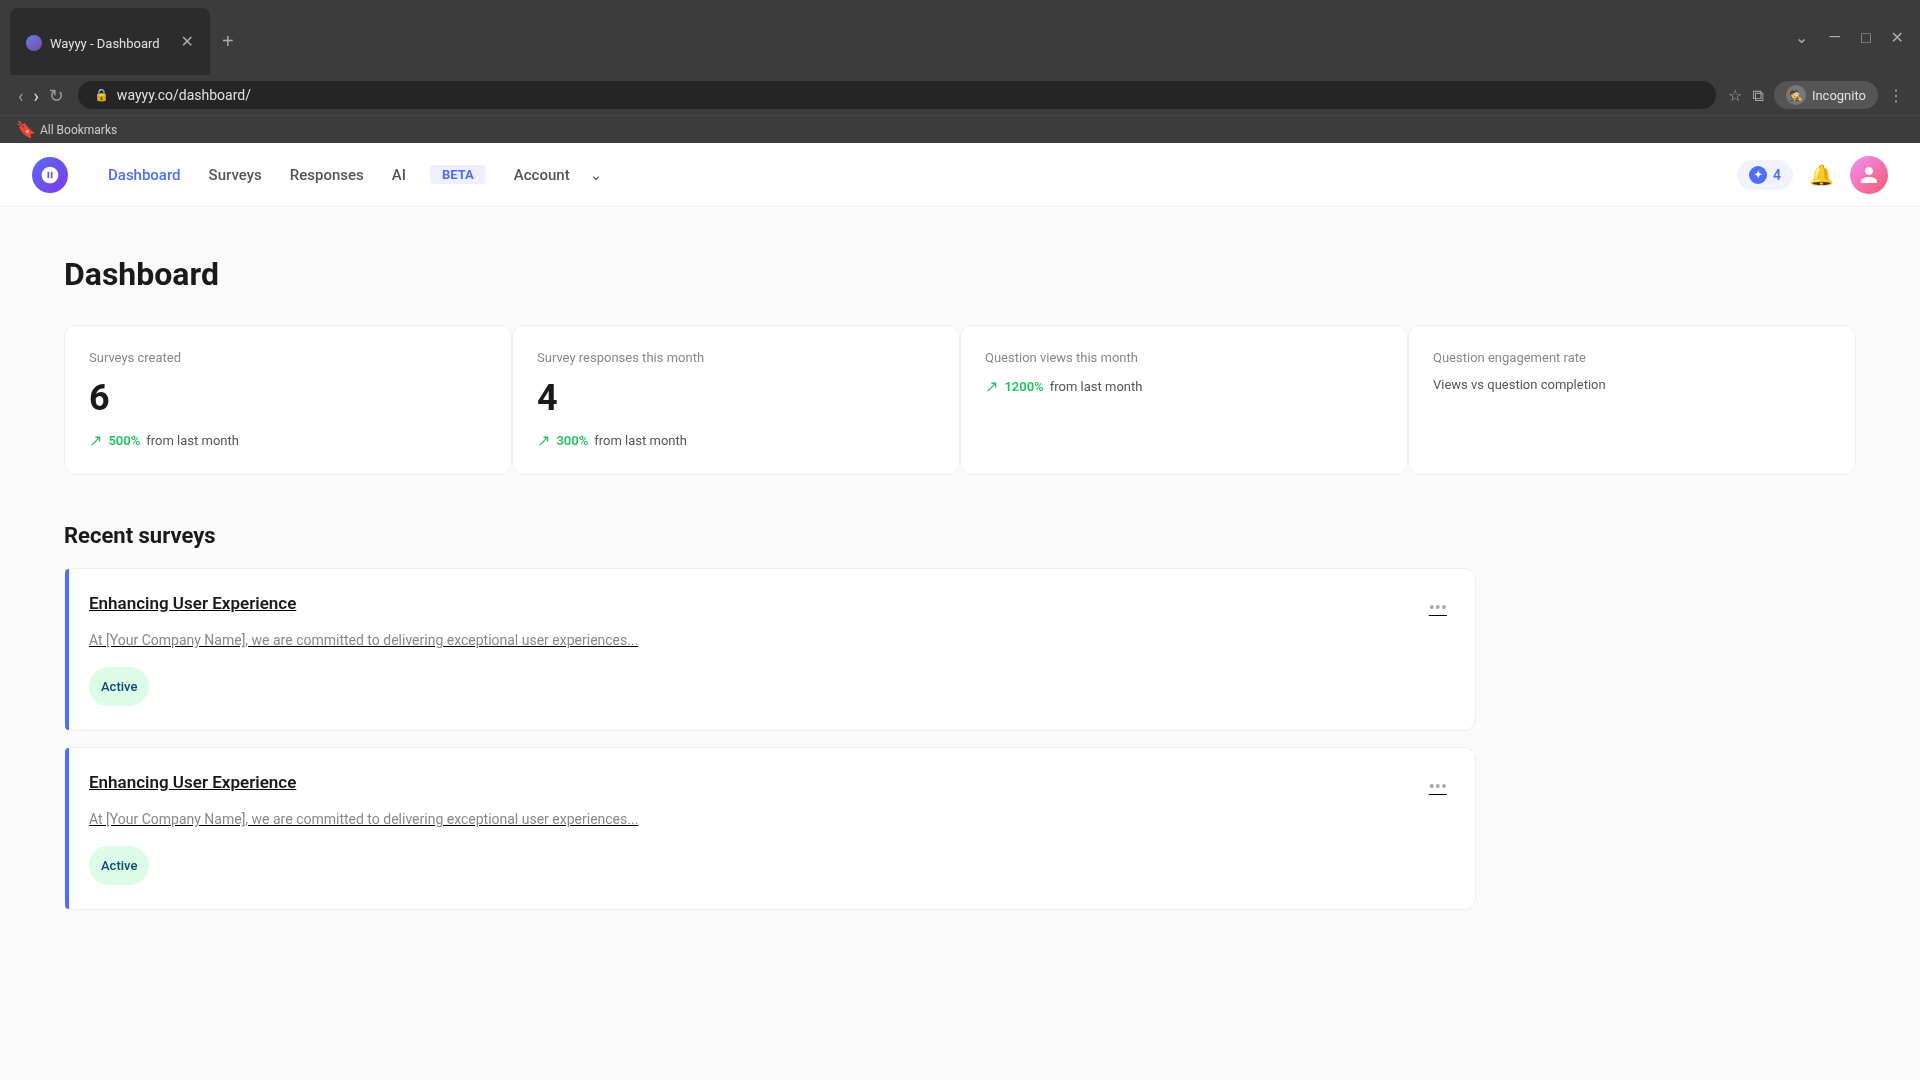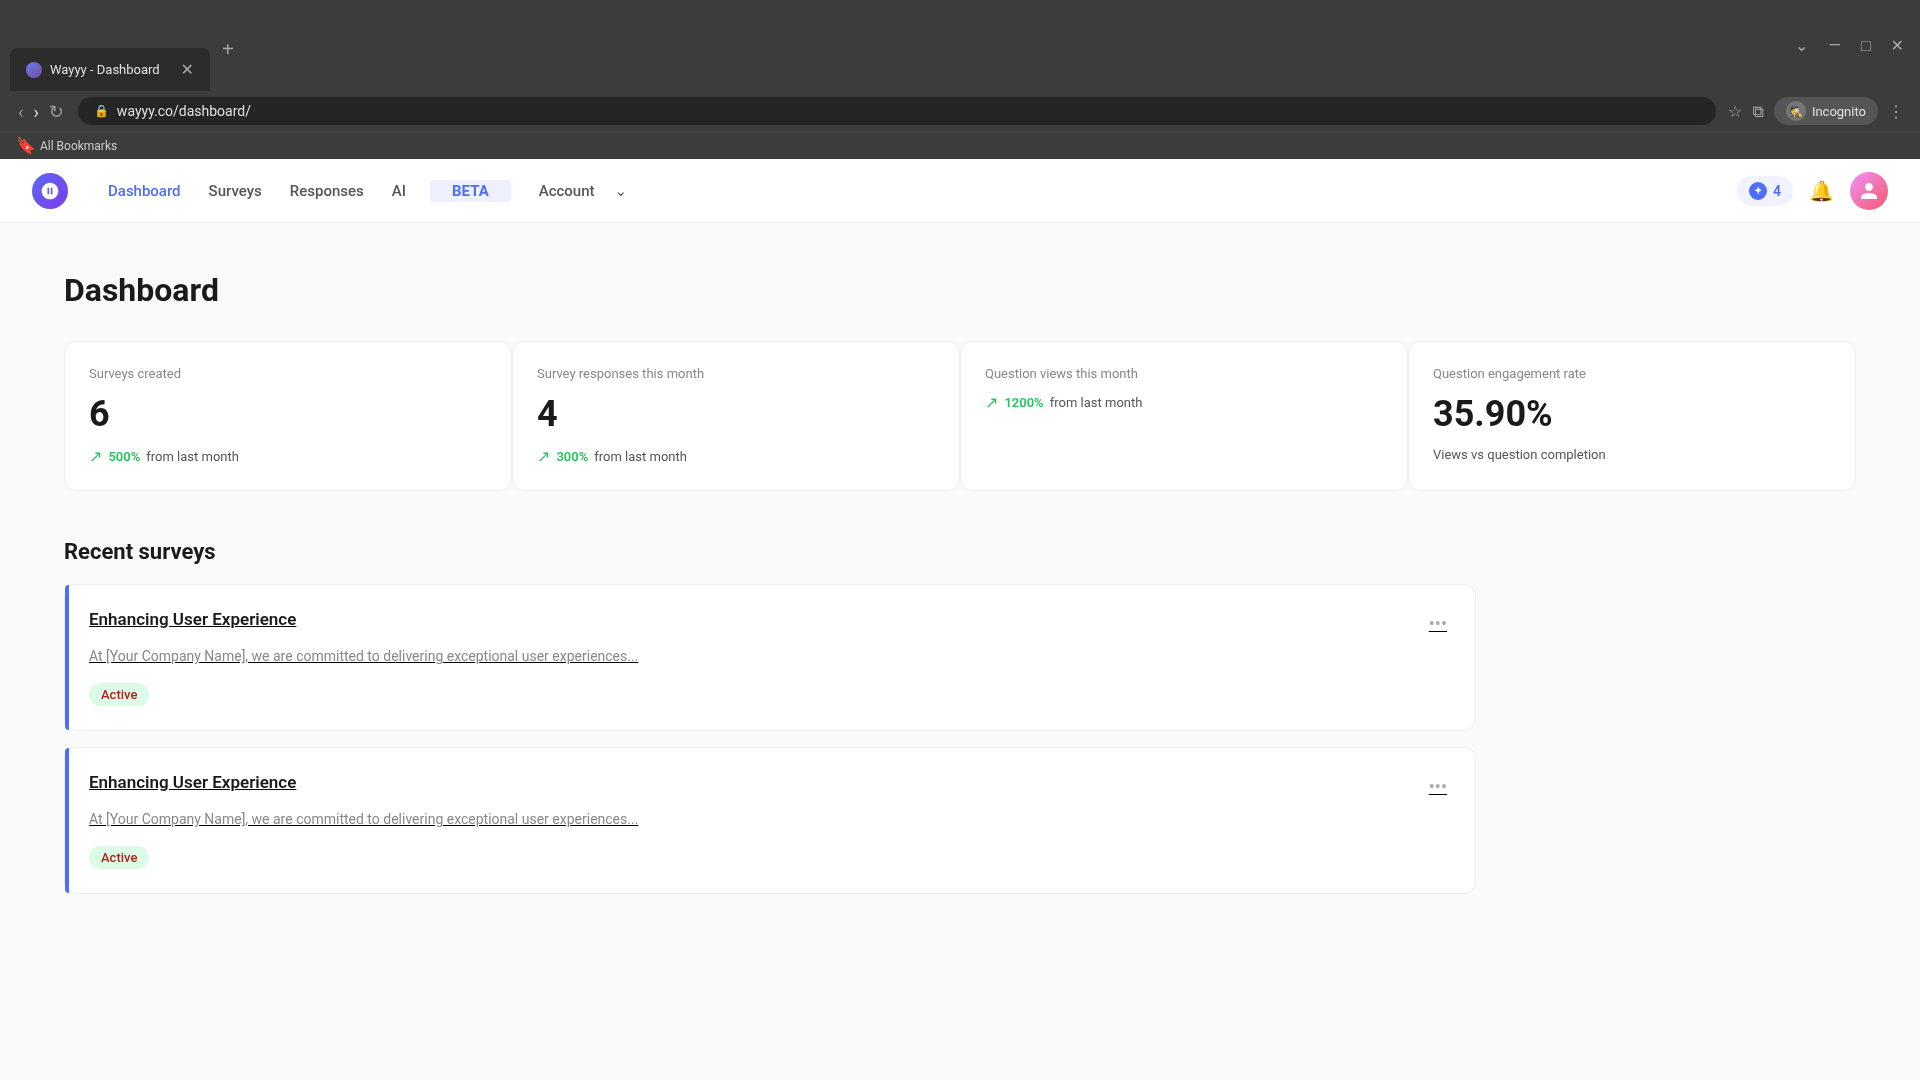--- a/index.html
+++ b/index.html
@@ -12,29 +12,28 @@
     }
     .browser-tab-bar {
       display: flex;
       align-items: center;
       padding: 8px 10px 0;
       background: #3c3c3c;
       gap: 4px;
     }
     .browser-tab {
       display: flex;
-      align-items: center;
+      align-items: flex-end;
       gap: 8px;
       background: #2c2c2c;
-      padding: 12px 16px;
+      padding: 24px 16px;
       border-radius: 8px 8px 0 0;
       font-size: 13px;
       color: #e0e0e0;
       min-width: 200px;
-      margin-top: 40px;
     }
     .browser-tab .favicon {
       width: 16px;
       height: 16px;
       border-radius: 50%;
       background: linear-gradient(135deg, #667eea 0%, #764ba2 100%);
       flex-shrink: 0;
     }
     .browser-tab .tab-title {
       flex: 1;
@@ -192,23 +191,23 @@
       color: #4f6ef7;
     }
     .nav-link.has-dropdown {
       display: flex;
       align-items: center;
       gap: 20px;
     }
     .beta-badge {
       background: #eef0ff;
       color: #4f6ef7;
-      font-size: 15px;
+      font-size: 13px;
       font-weight: 700;
-      padding: 2px 22px;
+      padding: 2px 12px;
       border-radius: 4px;
       margin-left: 4px;
     }
     .nav-right {
       display: flex;
       align-items: center;
       gap: 16px;
     }
     .nav-points {
       display: flex;
@@ -345,24 +344,24 @@
     }
     .survey-desc {
       font-size: 14px;
       color: #888;
       margin-bottom: 16px;
       line-height: 1.5;
     }
     .survey-status {
       display: inline-block;
       background: #dcfce7;
-      color: #b91c1c;
+      color: #0c4a6e;
       font-size: 13px;
       font-weight: 500;
-      padding: 4px 12px;
+      padding: 12px 12px;
       border-radius: 20px;
     }
     .three-dots {
       color: #aaa;
       font-size: 18px;
       cursor: pointer;
       padding: 4px;
     }
 
     
@@ -537,21 +536,20 @@
         <div class="stat-label">Question views this month</div>
         <div class="stat-change">
           <span class="arrow-up">↗</span>
           <span class="pct">1200%</span>
           <span>from last month</span>
         </div>
       </div>
 
       <div class="stat-card">
         <div class="stat-label">Question engagement rate</div>
-        <div class="stat-value">35.90%</div>
         <div class="stat-change">
           <span>Views vs question completion</span>
         </div>
       </div>
 
     </div>
 
     <h2 class="section-title">Recent surveys</h2>
 
     <div class="surveys-layout">

